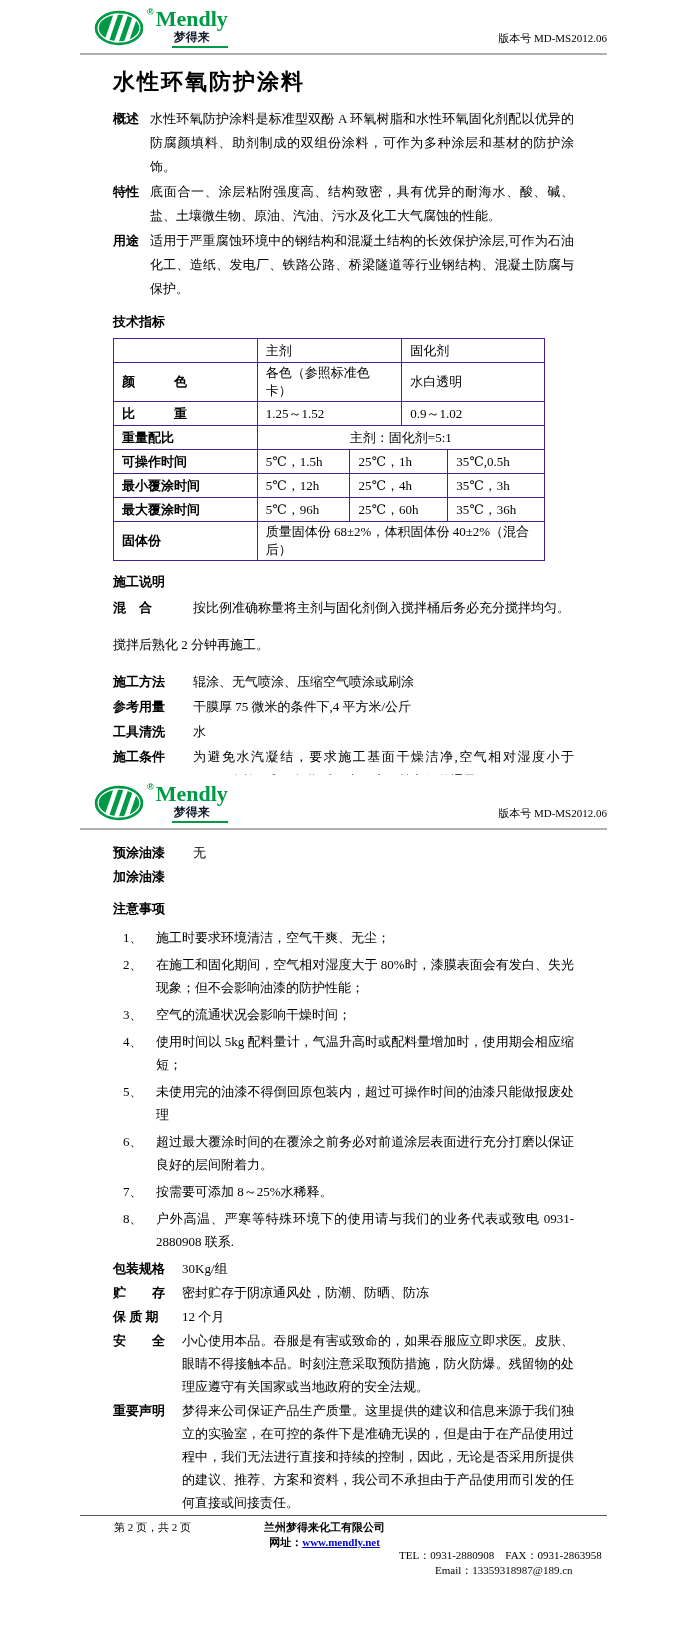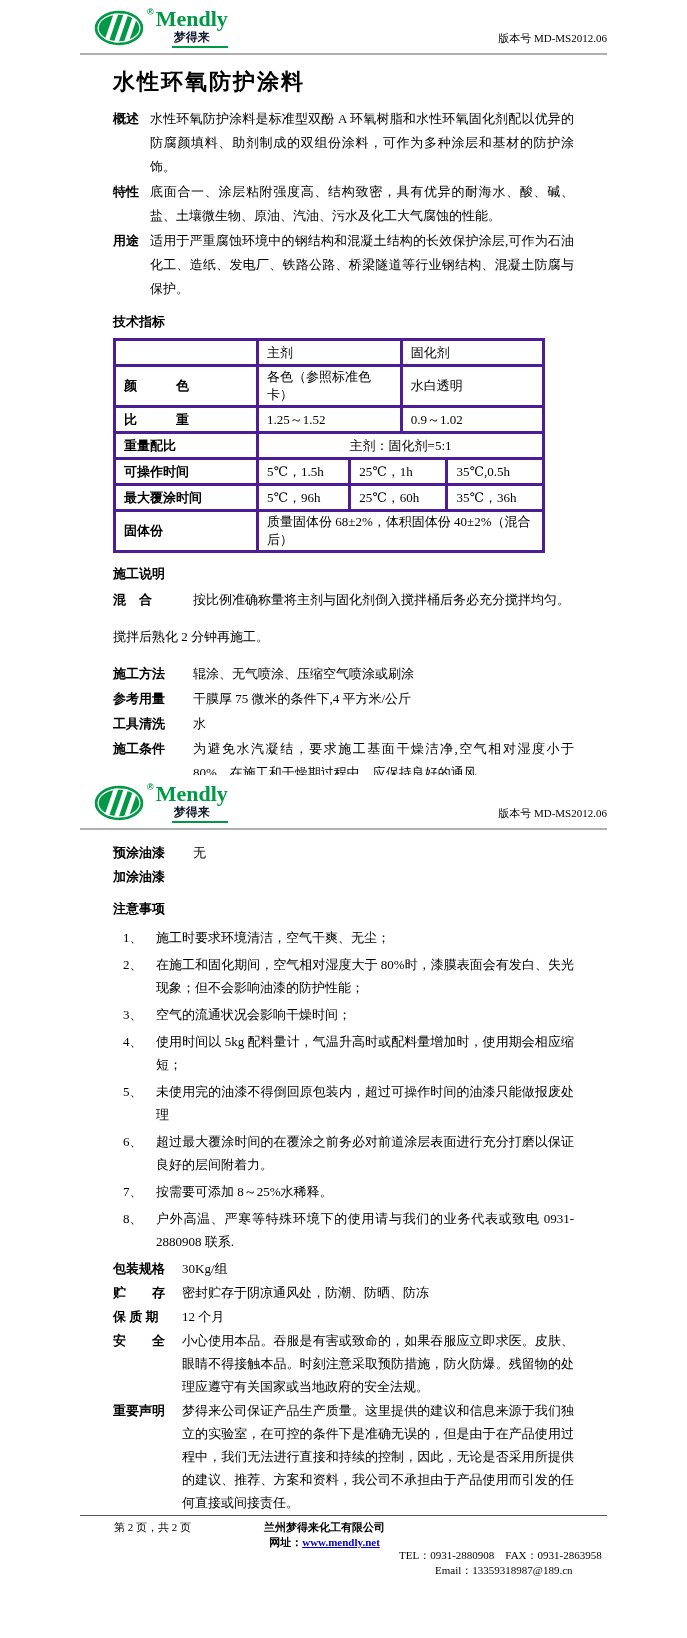--- a/index.html
+++ b/index.html
@@ -44,21 +44,21 @@
   .lbl.w37{flex:0 0 37px;}
   .lbl.w80{flex:0 0 80px;}
   .lbl.w69{flex:0 0 69px;}
   .txt{flex:1;text-align:justify;line-height:24px;}
   .p2 .txt,.p2 .lbl{line-height:23px;}
   .sechead{font-weight:bold;line-height:24px;margin:10px 0 1px 0;font-family:Liberation Mono, monospace;}
   .plain{line-height:24px;margin:13px 0;}
 
   
   table.tech{border-collapse:collapse;width:432px;margin:3px 0 2px 0;}
-  table.tech td{border:3px solid #4c1d95;padding:1px 8px;height:21px;font-size:13px;vertical-align:middle;}
+  table.tech td{border:1px solid #4c1d95;padding:1px 8px;height:21px;font-size:13px;vertical-align:middle;}
   table.tech td.lblcell{font-weight:bold;font-family:"Liberation Sans",sans-serif;white-space:nowrap;}
   table.tech td.ctr{text-align:center;}
 
   
   .note{display:flex;padding-left:10px;margin:4px 0;}
   .note .num{flex:0 0 33px;line-height:23px;}
   .note .txt{line-height:23px;}
 
   
   .footer{margin-top:auto;border-top:1.5px solid #555;padding-top:4px;
@@ -149,20 +149,26 @@
         <td class="lblcell">重量配比</td>
         <td colspan="4" class="ctr">主剂：固化剂=5:1</td>
       </tr>
       <tr>
         <td class="lblcell">可操作时间</td>
         <td>5℃，1.5h</td>
         <td colspan="2">25℃，1h</td>
         <td>35℃,0.5h</td>
       </tr>
       <tr>
+        <td class="lblcell">最小覆涂时间</td>
+        <td>5℃，12h</td>
+        <td colspan="2">25℃，4h</td>
+        <td>35℃，3h</td>
+      </tr>
+      <tr>
         <td class="lblcell">最大覆涂时间</td>
         <td>5℃，96h</td>
         <td colspan="2">25℃，60h</td>
         <td>35℃，36h</td>
       </tr>
       <tr>
         <td class="lblcell">固体份</td>
         <td colspan="4">质量固体份 68±2%，体积固体份 40±2%（混合后）</td>
       </tr>
     </tbody>

